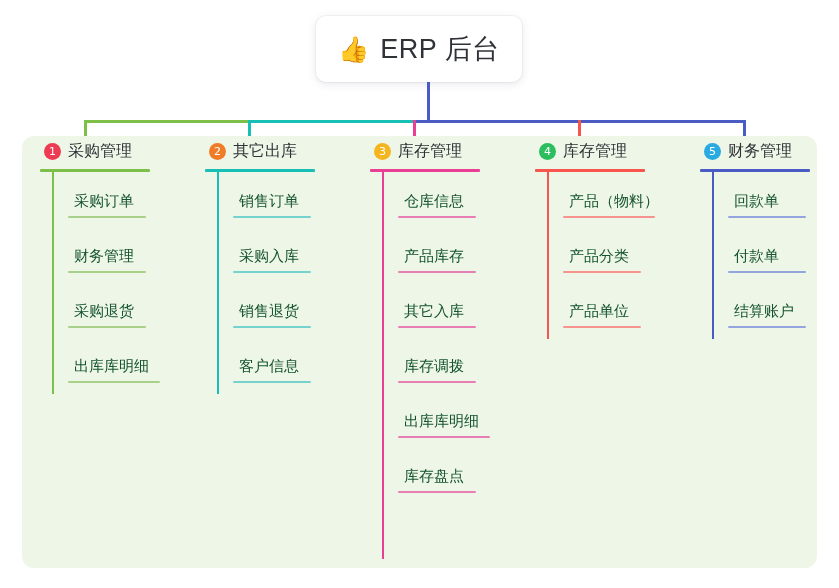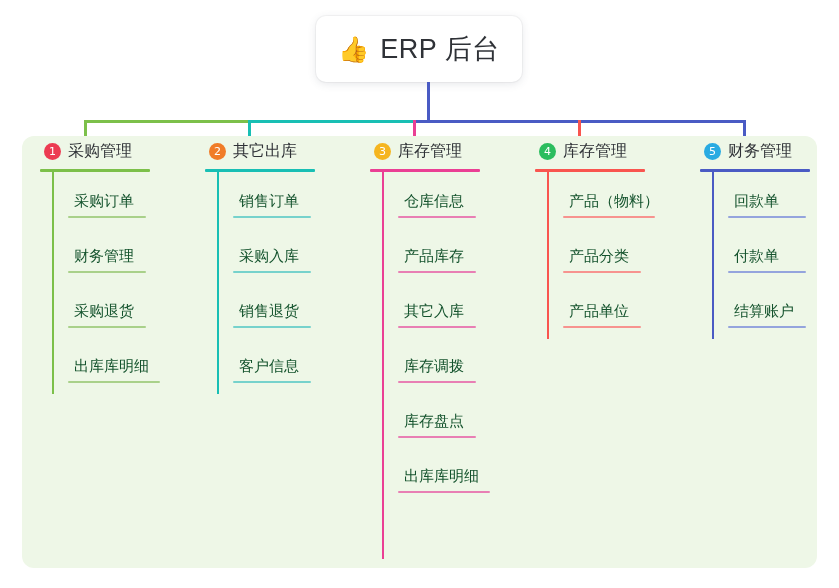--- a/index.html
+++ b/index.html
@@ -153,27 +153,27 @@
             </div>
             <div class="leaf">
               <span class="leaf-label">其它入库</span>
               <div class="leaf-rule" style="background: rgb(232, 127, 180); width: 78px;"></div>
             </div>
             <div class="leaf">
               <span class="leaf-label">库存调拨</span>
               <div class="leaf-rule" style="background: rgb(232, 127, 180); width: 78px;"></div>
             </div>
             <div class="leaf">
-              <span class="leaf-label">库存盘点</span>
-              <div class="leaf-rule" style="background: rgb(232, 127, 180); width: 78px;"></div>
-            </div>
-            <div class="leaf">
               <span class="leaf-label">出库库明细</span>
               <div class="leaf-rule" style="background: rgb(232, 127, 180); width: 92px;"></div>
             </div>
+            <div class="leaf">
+              <span class="leaf-label">库存盘点</span>
+              <div class="leaf-rule" style="background: rgb(232, 127, 180); width: 78px;"></div>
+            </div>
           </div>
         </div>
         <div class="col" style="left: 501px;">
           <div class="col-head">
             <span class="badge" style="background: rgb(43, 189, 94);">4</span>
             <span class="col-title">库存管理</span>
           </div>
           <div class="col-rule" style="background: rgb(249, 85, 79);"></div>
           <div class="items">
             <div class="spine" style="background: rgb(249, 85, 79); height: 167px;"></div>

